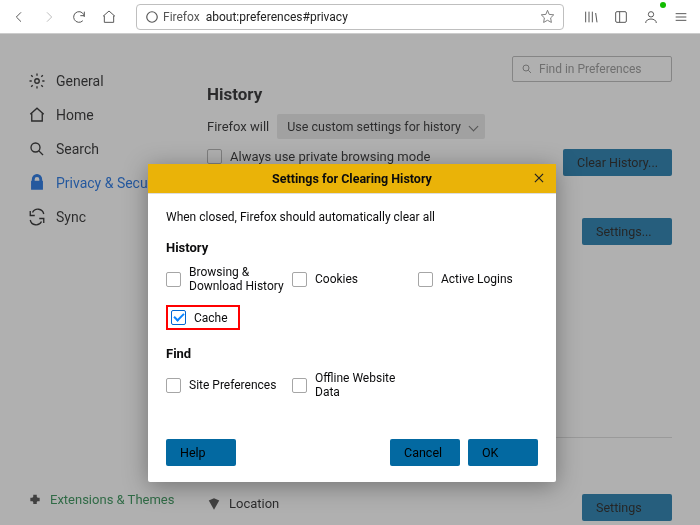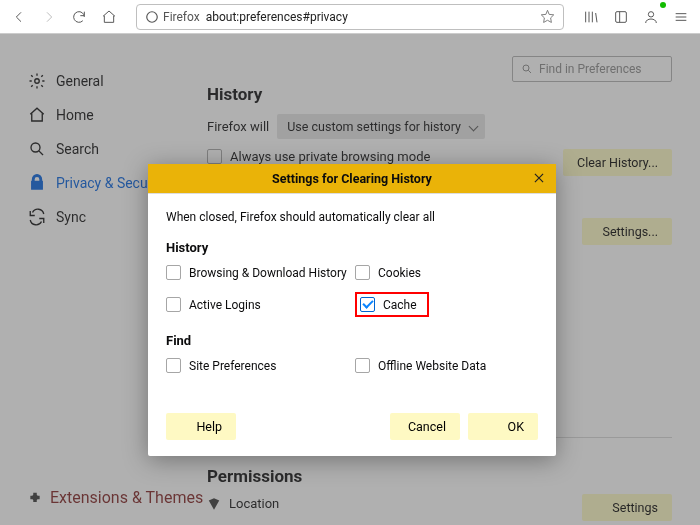--- a/index.html
+++ b/index.html
@@ -12,39 +12,39 @@
 .urlbar input{flex:1;border:none;outline:none;font-size:12px;color:#222}
 .badge-dot{position:relative}
 .badge-dot::after{content:"";position:absolute;top:-2px;right:-2px;width:6px;height:6px;border-radius:50%;background:#12bc00}
 .overlay{position:absolute;inset:34px 0 0 0;background:rgba(80,80,80,.45);pointer-events:none}
 .content{position:absolute;inset:34px 0 0 0;display:flex}
 .sidebar{width:185px;padding:30px 0 0 28px}
 .sb-item{display:flex;align-items:center;gap:10px;height:34px;color:#0c0c0d;font-size:14px}
 .sb-item.active{color:#0060df}
 .sb-item svg{width:18px;height:18px;stroke:#0c0c0d;stroke-width:1.8;fill:none}
 .sb-item.active svg{stroke:#0060df;fill:#0060df}
-.sb-bottom{position:absolute;left:28px;bottom:18px;font-size:16px;color:#7f1d1d;display:flex;align-items:center;gap:8px}
+.sb-bottom{position:absolute;left:28px;bottom:18px;font-size:13px;color:#15803d;display:flex;align-items:center;gap:8px}
 .main{flex:1;padding:22px 28px 0 22px;overflow:hidden}
 .search-pref{float:right;width:160px;height:26px;border:1px solid #b1b1b1;border-radius:2px;display:flex;align-items:center;padding:0 8px;gap:6px;color:#888;font-size:12px}
 h2{font-size:17px;font-weight:700;margin:28px 0 10px;clear:both}
 .row{display:flex;align-items:center;gap:8px;margin-bottom:10px}
 .select{background:#e3e3e3;padding:5px 24px 5px 10px;font-size:12.5px;border-radius:2px;position:relative}
 .select::after{content:"";position:absolute;right:8px;top:50%;width:6px;height:6px;margin-top:-4px;border-right:1.5px solid #555;border-bottom:1.5px solid #555;transform:rotate(45deg)}
 .chk{width:15px;height:15px;border:1px solid #a6a6a6;border-radius:2px;background:#fff}
-.btn{background:#fef9c3;border:none;padding:6px 14px;font-size:12.5px;border-radius:2px;min-width:90px;text-align:right}
+.btn{background:#0369a1;border:none;padding:6px 14px;font-size:12.5px;border-radius:2px;min-width:90px;text-align:left}
 .btn-right{float:right;margin-bottom:12px}
 hr{border:none;border-top:1px solid #d7d7d7;margin:18px 0}
 .dialog{position:absolute;left:148px;top:164px;width:408px;background:#fff;box-shadow:0 4px 24px rgba(0,0,0,.35);z-index:5;border-radius:2px}
 .dlg-head{height:30px;background:#eab308;display:flex;align-items:center;justify-content:center;position:relative;font-size:12.5px;font-weight:700;border-bottom:1px solid #ddd}
 .dlg-close{position:absolute;right:8px;top:7px;width:16px;height:16px}
 .dlg-close svg{width:14px;height:14px;stroke:#222;stroke-width:2}
 .dlg-body{padding:16px 18px}
 .dlg-body p{font-size:12px;margin-bottom:16px}
 .dlg-body h4{font-size:13px;font-weight:700;margin-bottom:10px}
-.opt-grid{display:grid;grid-template-columns:1fr 1fr;row-gap:12px;column-gap:6px;margin-bottom:16px}
+.opt-grid{display:grid;grid-template-columns:1fr 1fr 1fr;row-gap:12px;column-gap:6px;margin-bottom:16px}
 .opt{display:flex;align-items:center;gap:8px;font-size:12px}
 .opt .chk{flex-shrink:0}
 .opt.checked .chk{border-color:#0065d1;position:relative}
 .opt.checked .chk::after{content:"";position:absolute;left:4px;top:0px;width:4px;height:8px;border-right:2px solid #0a84ff;border-bottom:2px solid #0a84ff;transform:rotate(45deg)}
 .highlight{border:2.5px solid #ff0000;padding:3px 10px 3px 3px;display:inline-flex}
 .dlg-foot{display:flex;gap:8px;padding:0 18px 16px}
 .dlg-foot .spacer{flex:1}
 .dim{opacity:.99}
 </style>
 </head>

